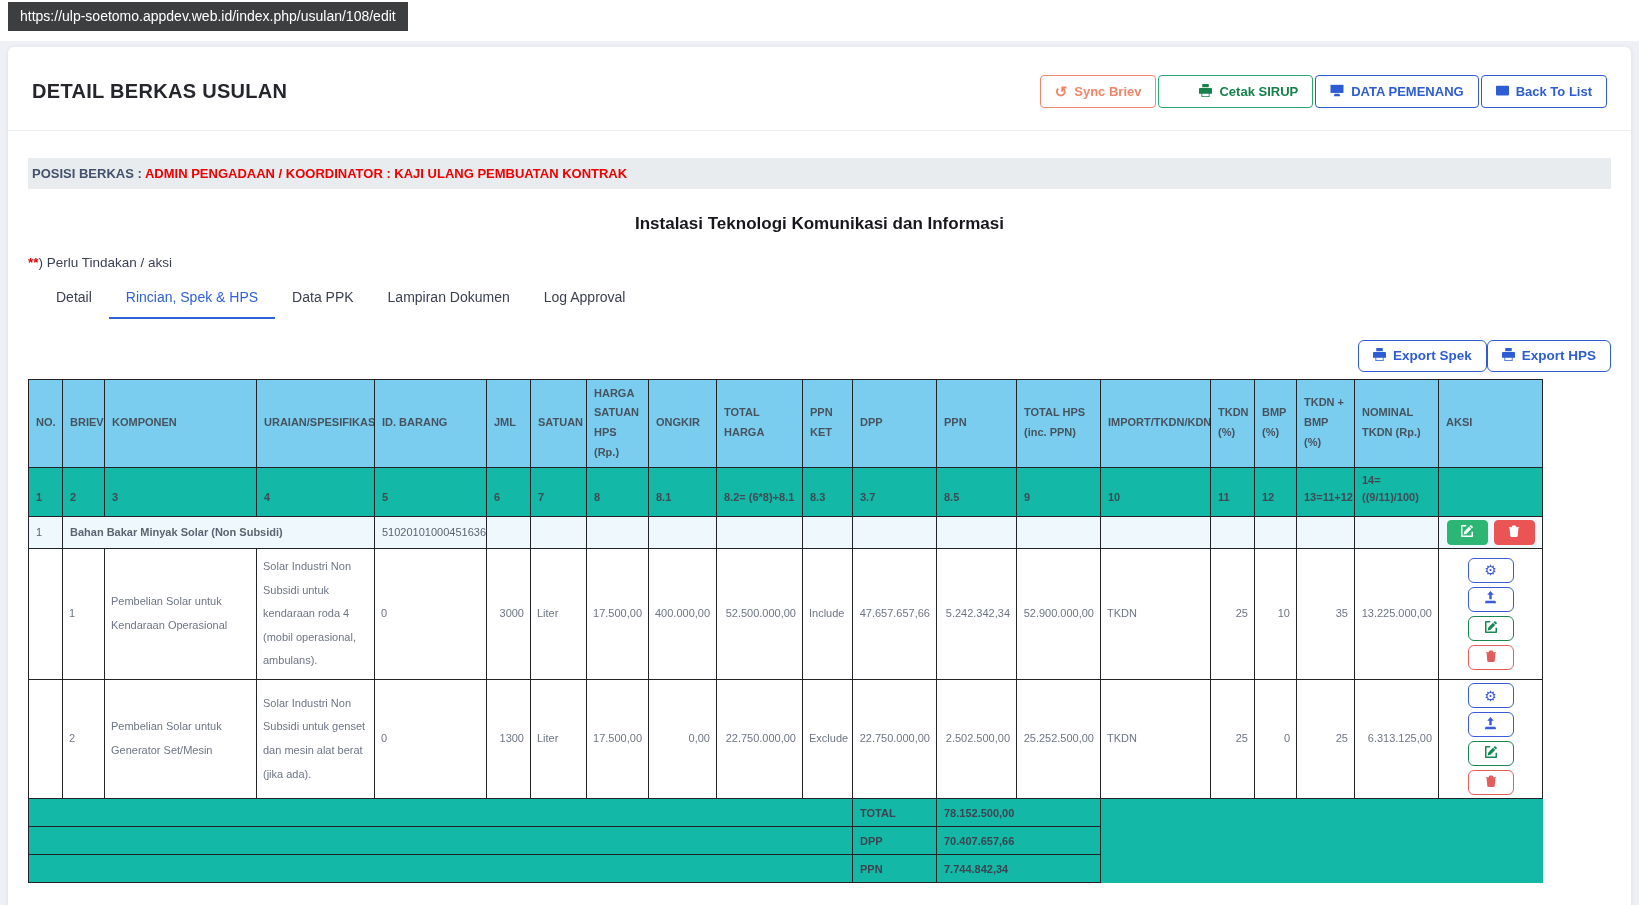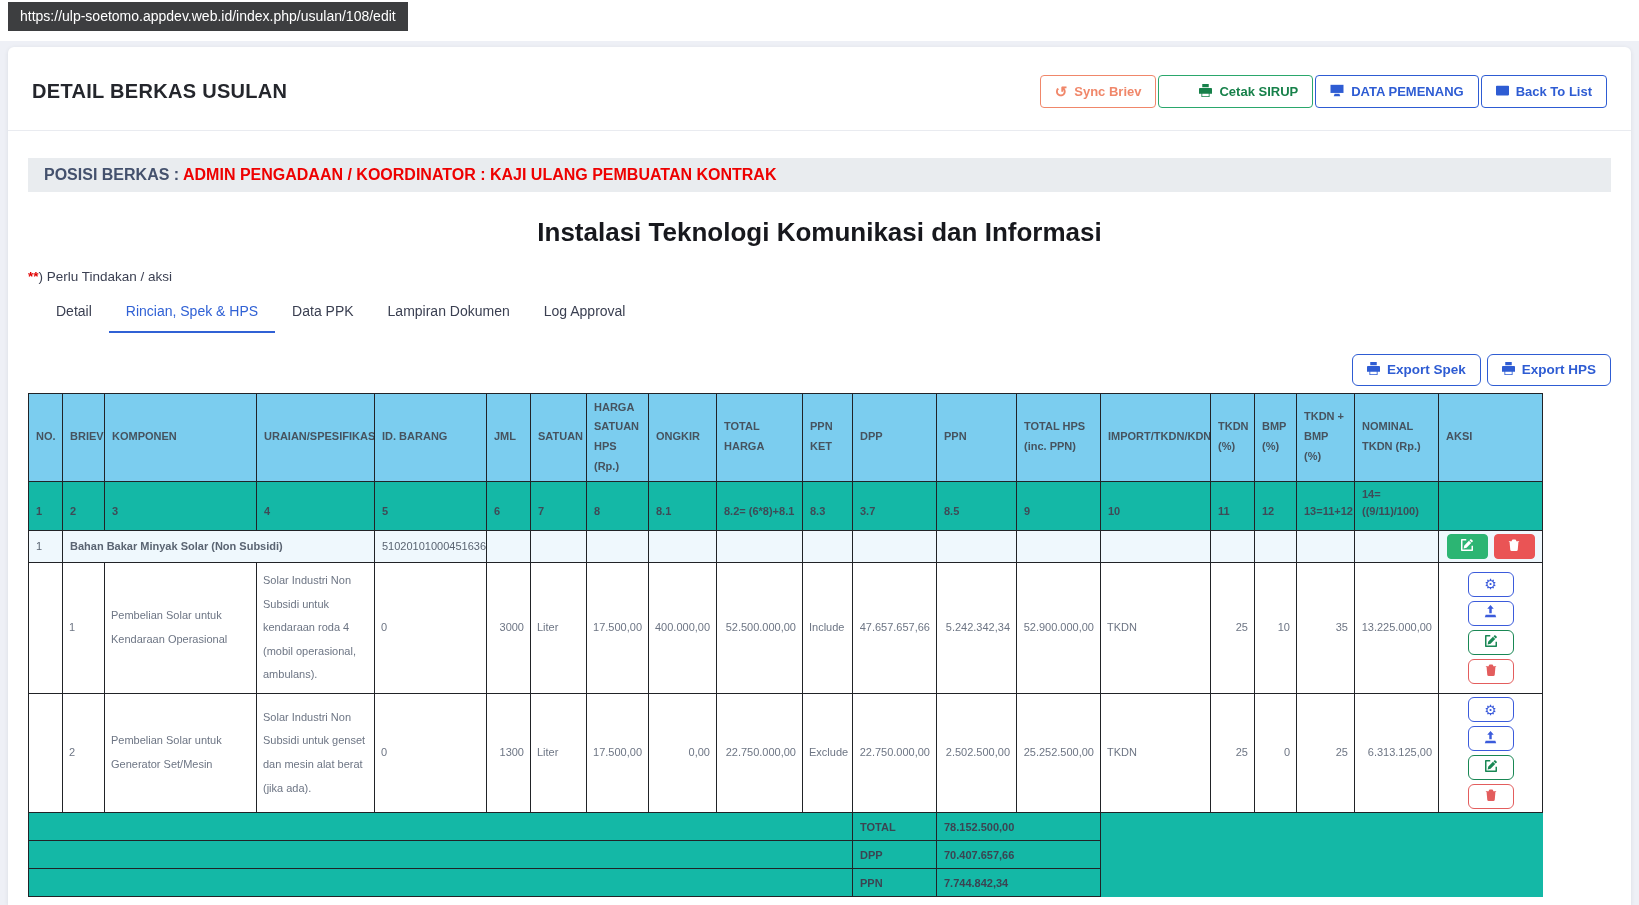--- a/index.html
+++ b/index.html
@@ -10,30 +10,30 @@
   .card { position:absolute; left:8px; top:47px; width:1623px; height:858px; background:#fff; border-radius:6px 6px 0 0; box-shadow:0 1px 4px rgba(35,46,60,.10); }
   .card-hdr { display:flex; justify-content:space-between; align-items:center; padding:28px 24px 22px; border-bottom:1px solid #e9ebf0; }
   .detail-title { font-size:20px; font-weight:700; color:#24262c; letter-spacing:.3px; }
   .hbtns { display:flex; }
   .hbtn { display:flex; align-items:center; gap:7px; background:#fff; border:1px solid; border-radius:4px; padding:8px 14px; font-size:13px; font-weight:700; cursor:pointer; font-family:inherit; }
   .hbtn + .hbtn { margin-left:2px; }
   .hbtn.orange { color:#f0876a; border-color:#f0876a; }
   .hbtn.green  { color:#17814a; border-color:#2aa76c;padding-left:40px; }
   .hbtn.blue   { color:#2e5cd3; border-color:#2e5cd3; }
   .glyph { line-height:1; }
-  .status-bar { margin:27px 20px 16px; background:#e9ecef; padding:8px 16px; font-size:16px; font-weight:700; }
+  .status-bar { margin:27px 20px 16px; background:#e9ecef; padding:8px 4px; font-size:13px; font-weight:700; }
   .status-label { color:#44516d; }
   .status-value { color:#ee0000; }
-  .usulan-title { text-align:center; margin-top:25px; font-size:26px; font-weight:700; color:#17181d; }
+  .usulan-title { text-align:center; margin-top:25px; font-size:17px; font-weight:700; color:#17181d; }
   .note { margin:21px 20px 0; font-size:13.5px; color:#3a3f51; }
   .note .stars { color:#e00000; font-weight:700; }
   .tabs { display:flex; margin:7px 20px 0; padding-left:11px; }
   .tab { padding:12px 17px; font-size:14px; color:#3a3f51; cursor:pointer; }
   .tab.active { color:#3061d5; border-bottom:2px solid #3061d5; }
-  .export-row { display:flex; justify-content:flex-end; gap:6px; margin:21px 20px 0; }
+  .export-row { display:flex; justify-content:flex-end; gap:0; margin:21px 20px 0; }
   .export-btn { display:flex; align-items:center; gap:7px; background:#fff; border:1px solid #2e5cd3; color:#2e5cd3; border-radius:6px; padding:7px 14px; font-size:13.5px; font-weight:700; cursor:pointer; font-family:inherit; }
   .tbl-wrap { margin:7px 20px 0; }
   table.tbl { border-collapse:collapse; table-layout:fixed; width:1514px; }
   .tbl th, .tbl td { border:1px solid #212327; padding:4px 7px; font-size:11px; overflow:hidden; }
   .head-main th { background:#7bcdef; color:#46535f; font-weight:700; height:86px; text-align:left; vertical-align:middle; line-height:1.8; }
   .head-num td { background:#14b8a6; color:#3e4b57; font-weight:700; height:46px; vertical-align:bottom; padding-bottom:9px; line-height:1.6; }
   .nw { white-space:nowrap; }
   .group-row td { background:#eff8fd; height:30px; color:#5a6472; }
   .group-name { font-weight:700; color:#343b48; font-size:11.5px; }
   .data-row td { background:#fff; color:#6d7584; line-height:2.15; vertical-align:middle; padding:6px; }

